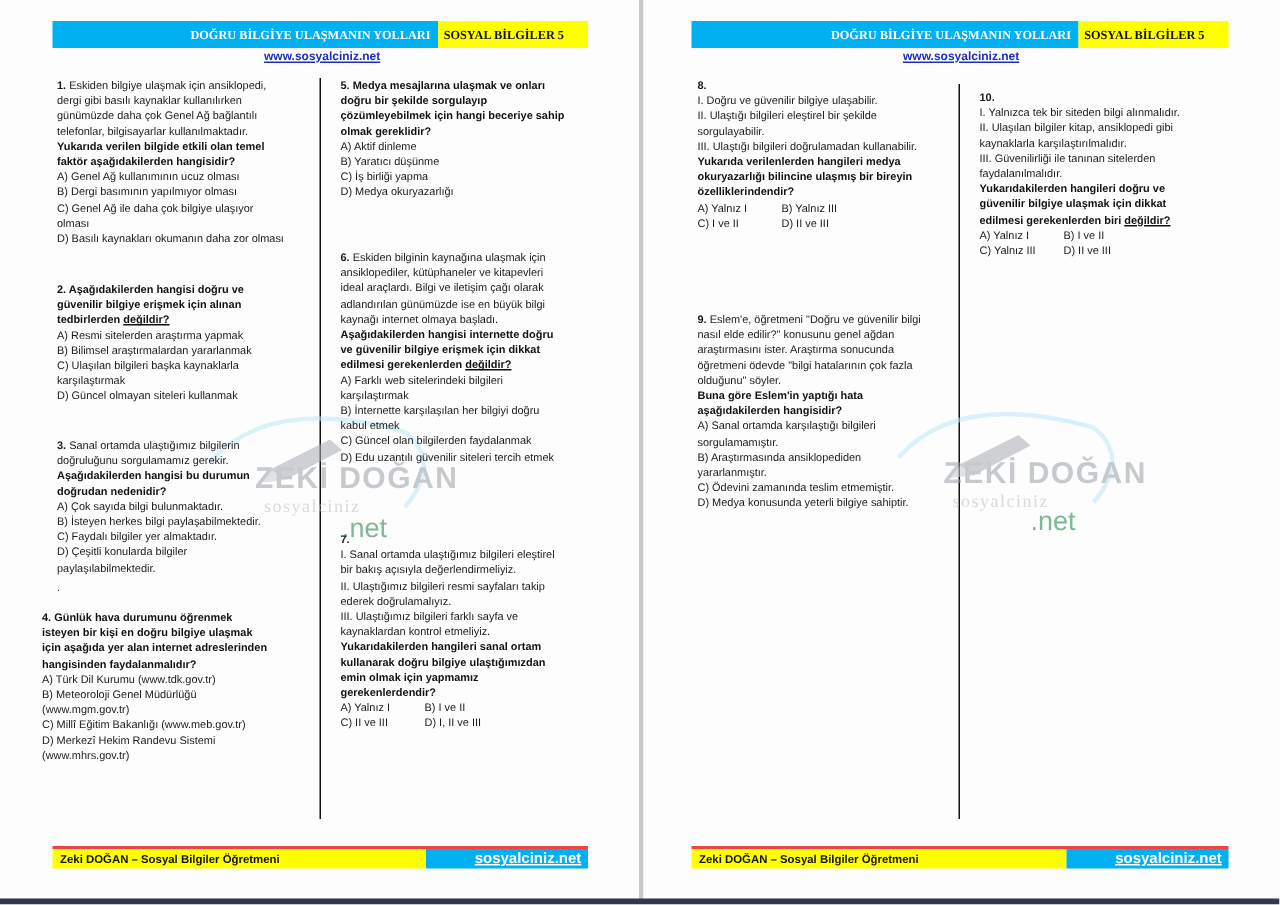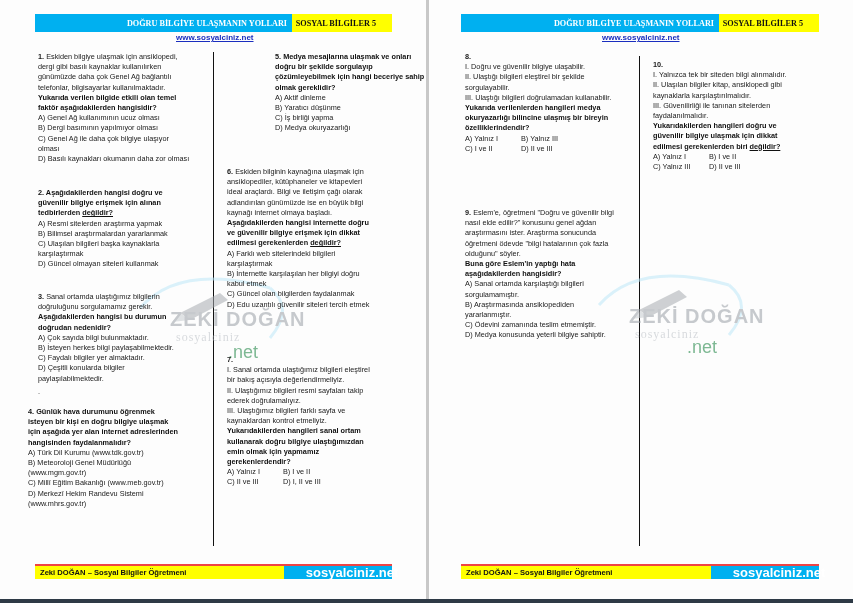--- a/index.html
+++ b/index.html
@@ -59,22 +59,22 @@
       position: absolute; top: 564px; height: 15px; display: flex;
       border-top: 2px solid #ef4444;
     }
     .page.left .footer { left: 35px; width: 357px; }
     .page.right .footer { left: 32px; width: 358px; }
     .footer .author {
       flex: 1; background: #ffff00; font-weight: bold; font-size: 7.6px; color: #111;
       display: flex; align-items: center; padding-left: 5px;
     }
     .footer .footer-link {
-      width: 108px; background: #00b0f0; color: #fff; font-weight: bold; font-size: 13px;
-      display: flex; align-items: center; justify-content: center;  padding-left: 28px;
+      width: 108px; background: #00b0f0; color: #fff; font-weight: bold; font-size: 10px;
+      display: flex; align-items: center; justify-content: center; text-decoration: underline; padding-left: 28px;
     }
 
     .watermark {
       position: absolute; pointer-events: none; opacity: 0.55;
     }
     .watermark .wm-name {
       position: absolute; font-weight: bold; font-size: 20px; color: #9aa0a6; letter-spacing: 1px;
       white-space: nowrap;
     }
     .watermark .wm-site {
@@ -152,21 +152,21 @@
     <span class="line ask">için aşağıda yer alan internet adreslerinden</span>
     <span class="line ask">hangisinden faydalanmalıdır?</span>
     <span class="opt">A) Türk Dil Kurumu (www.tdk.gov.tr)</span>
     <span class="opt">B) Meteoroloji Genel Müdürlüğü</span>
     <span class="opt">(www.mgm.gov.tr)</span>
     <span class="opt">C) Millî Eğitim Bakanlığı (www.meb.gov.tr)</span>
     <span class="opt">D) Merkezî Hekim Randevu Sistemi</span>
     <span class="opt">(www.mhrs.gov.tr)</span>
   </div>
 
-  <div class="q" style="left:227px;top:52px;width:180px;margin-left:48px;">
+  <div class="q" style="left:227px;top:52px;width:180px;">
     <span class="line ask"><span>5.</span> <span>Medya mesajlarına ulaşmak ve onları</span></span>
     <span class="line ask">doğru bir şekilde sorgulayıp</span>
     <span class="line ask">çözümleyebilmek için hangi beceriye sahip</span>
     <span class="line ask">olmak gereklidir?</span>
     <span class="opt">A) Aktif dinleme</span>
     <span class="opt">B) Yaratıcı düşünme</span>
     <span class="opt">C) İş birliği yapma</span>
     <span class="opt">D) Medya okuryazarlığı</span>
   </div>
 

